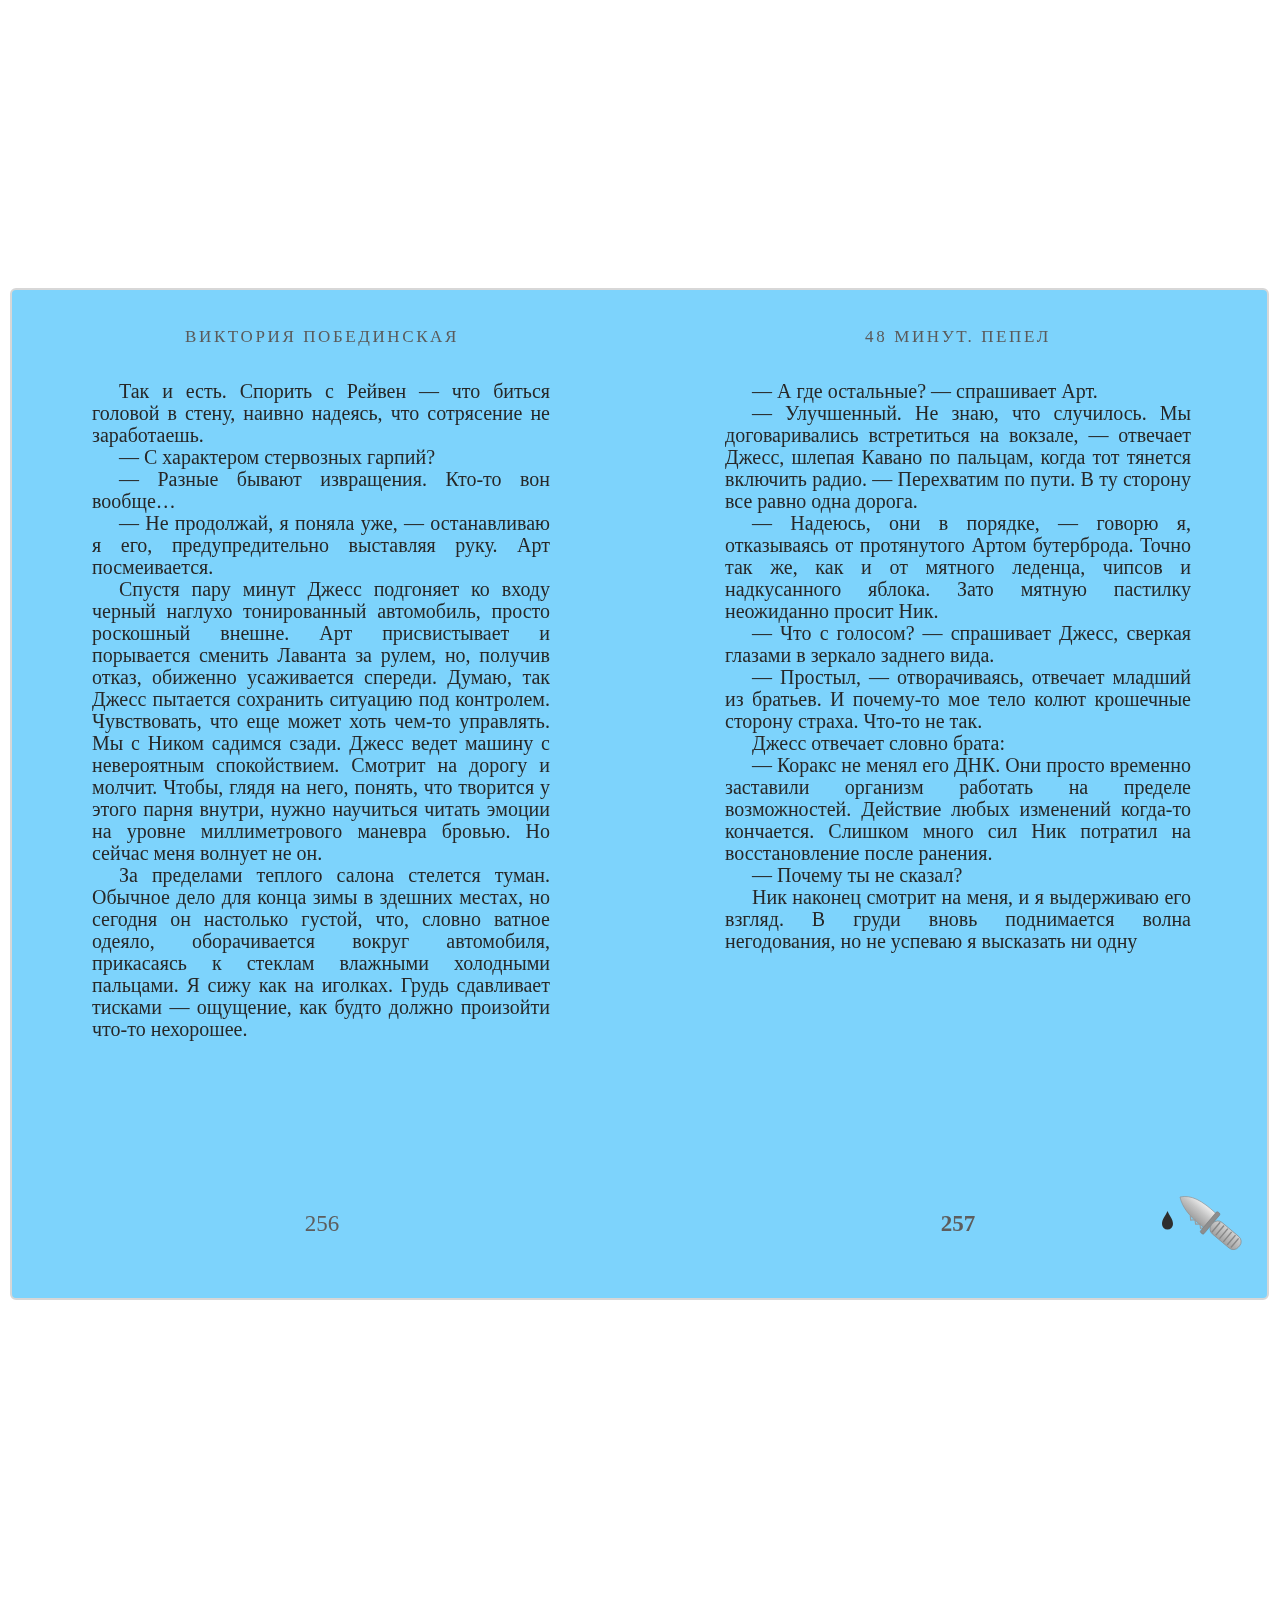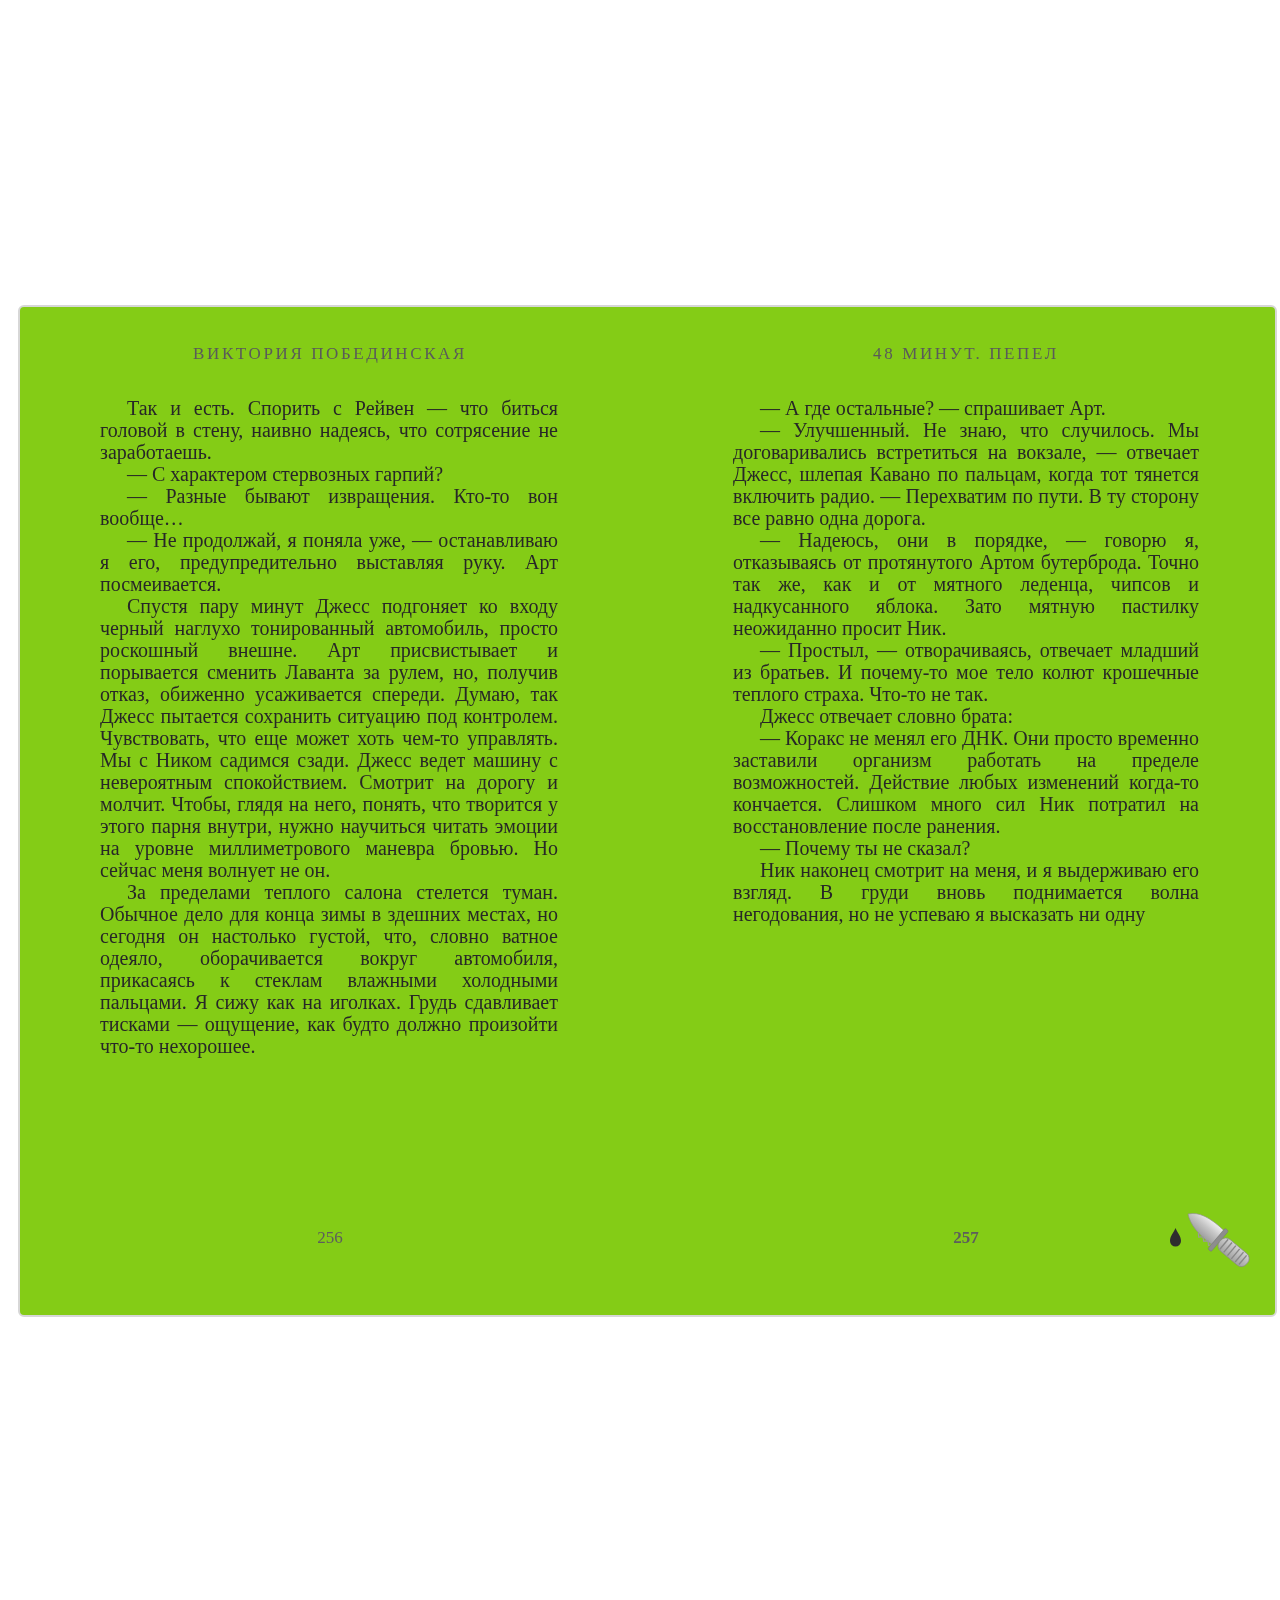--- a/index.html
+++ b/index.html
@@ -5,26 +5,25 @@
   * { margin: 0; padding: 0; box-sizing: border-box; }
   html, body {
     width: 1280px; height: 1600px;
     background: #ffffff;
     font-family: "Liberation Serif", "DejaVu Serif", serif;
   }
   body { position: relative; overflow: hidden; }
 
   .page-frame {
     position: absolute;
-    left: 10px; top: 305px;
+    left: 10px; top: 288px;
     width: 1259px; height: 1012px;
     border: 2px solid #d7d7d7;
     border-radius: 6px;
-    background: #84cc16;
-    margin-left: 8px;
+    background: #7dd3fc;
   }
 
   .running-header {
     position: absolute;
     top: 37px;
     text-align: center;
     font-size: 17px;
     letter-spacing: 2.6px;
     color: #5a5a5a;
     white-space: nowrap;
@@ -46,21 +45,21 @@
   .text-column p {
     text-indent: 1.35em;
     hyphens: auto;
     -webkit-hyphens: auto;
   }
 
   .page-number {
     position: absolute;
     top: 921px;
     text-align: center;
-    font-size: 17px;
+    font-size: 23px;
     color: #5d5d5d;
   }
   .page-number.left  { left: 80px;  width: 460px; }
   .page-number.right { left: 713px; width: 466px; font-weight: bold; }
 
   .knife-illustration {
     position: absolute;
     left: 1138px; top: 893px;
     width: 112px; height: 100px;
   }
@@ -80,21 +79,22 @@
     <p>— Разные бывают извращения. Кто-то вон вообще…</p>
     <p>— Не продолжай, я поняла уже, — останавливаю я его, предупредительно выставляя руку. Арт посмеивается.</p>
     <p>Спустя пару минут Джесс подгоняет ко входу черный наглухо тонированный автомобиль, просто роскошный внешне. Арт присвистывает и порывается сменить Лаванта за рулем, но, получив отказ, обиженно усаживается спереди. Думаю, так Джесс пытается сохранить ситуацию под контролем. Чувствовать, что еще может хоть чем-то управлять. Мы с Ником садимся сзади. Джесс ведет машину с невероятным спокойствием. Смотрит на дорогу и молчит. Чтобы, глядя на него, понять, что творится у этого парня внутри, нужно научиться читать эмоции на уровне миллиметрового маневра бровью. Но сейчас меня волнует не он.</p>
     <p>За пределами теплого салона стелется туман. Обычное дело для конца зимы в здешних местах, но сегодня он настолько густой, что, словно ватное одеяло, оборачивается вокруг автомобиля, прикасаясь к стеклам влажными холодными пальцами. Я сижу как на иголках. Грудь сдавливает тисками — ощущение, как будто должно произойти что-то нехорошее.</p>
   </div>
 
   <div class="text-column right">
     <p>— А где остальные? — спрашивает Арт.</p>
     <p>— Улучшенный. Не знаю, что случилось. Мы договаривались встретиться на вокзале, — отвечает Джесс, шлепая Кавано по пальцам, когда тот тянется включить радио. — Перехватим по пути. В ту сторону все равно одна дорога.</p>
     <p>— Надеюсь, они в порядке, — говорю я, отказываясь от протянутого Артом бутерброда. Точно так же, как и от мятного леденца, чипсов и надкусанного яблока. Зато мятную пастилку неожиданно просит Ник.</p>
-    <p>— Простыл, — отворачиваясь, отвечает младший из братьев. И почему-то мое тело колют крошечные теплого страха. Что-то не так.</p>
+    <p>— Что с голосом? — спрашивает Джесс, сверкая глазами в зеркало заднего вида.</p>
+    <p>— Простыл, — отворачиваясь, отвечает младший из братьев. И почему-то мое тело колют крошечные сторону страха. Что-то не так.</p>
     <p>Джесс отвечает словно брата:</p>
     <p>— Коракс не менял его ДНК. Они просто временно заставили организм работать на пределе возможностей. Действие любых изменений когда-то кончается. Слишком много сил Ник потратил на восстановление после ранения.</p>
     <p>— Почему ты не сказал?</p>
     <p>Ник наконец смотрит на меня, и я выдерживаю его взгляд. В груди вновь поднимается волна негодования, но не успеваю я высказать ни одну</p>
   </div>
 
   <div class="page-number left">256</div>
 
   <div class="page-number right">257</div>
 

